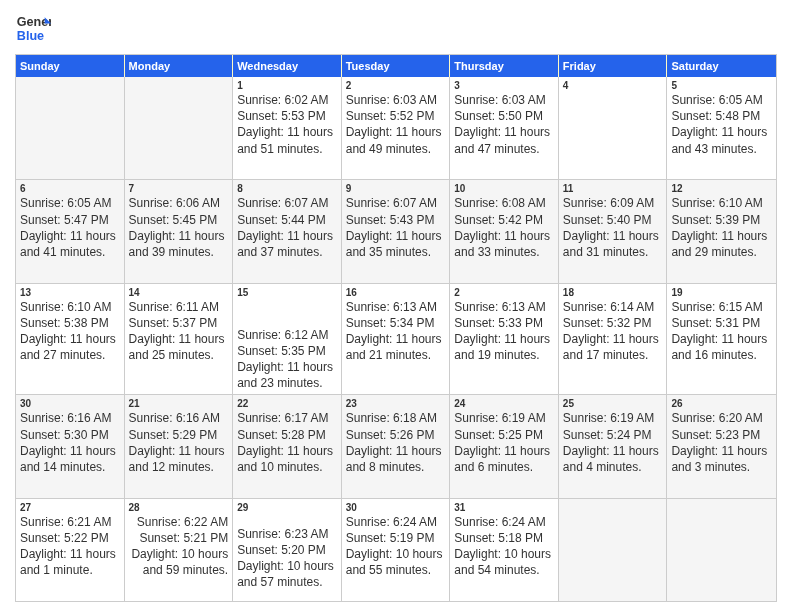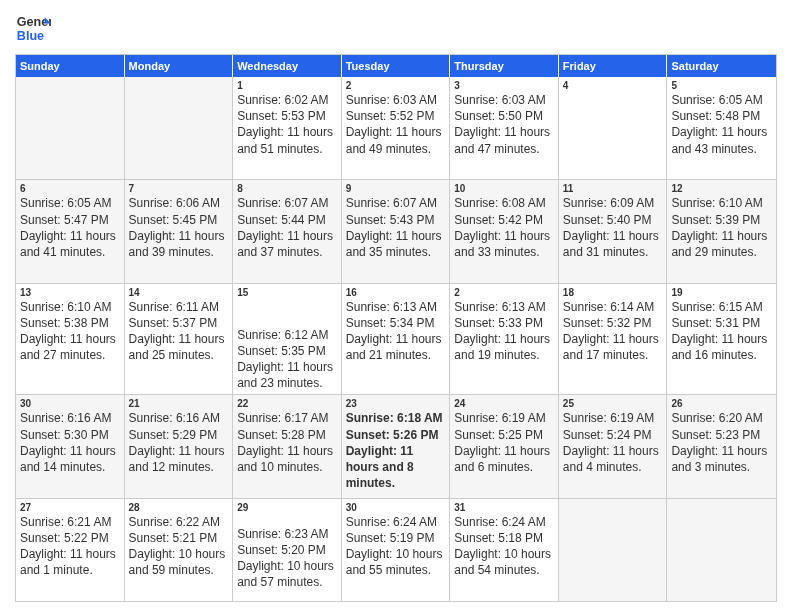--- a/index.html
+++ b/index.html
@@ -267,21 +267,21 @@
 Daylight: 11 hours and 12 minutes.</div>
           </div>
           <div class="cal-cell alt-bg">
             <div class="day-num">22</div>
             <div class="cell-text" style="white-space: pre-line;">Sunrise: 6:17 AM
 Sunset: 5:28 PM
 Daylight: 11 hours and 10 minutes.</div>
           </div>
           <div class="cal-cell alt-bg">
             <div class="day-num">23</div>
-            <div class="cell-text" style="white-space: pre-line; font-weight: bold;">Sunrise: 6:18 AM
+            <div class="cell-text" style="white-space: pre-line;">Sunrise: 6:18 AM
 Sunset: 5:26 PM
 Daylight: 11 hours and 8 minutes.</div>
           </div>
           <div class="cal-cell alt-bg">
             <div class="day-num">24</div>
             <div class="cell-text" style="white-space: pre-line;">Sunrise: 6:19 AM
 Sunset: 5:25 PM
 Daylight: 11 hours and 6 minutes.</div>
           </div>
           <div class="cal-cell alt-bg">
@@ -299,21 +299,21 @@
         </div>
         <div class="cal-row">
           <div class="cal-cell">
             <div class="day-num">27</div>
             <div class="cell-text" style="white-space: pre-line;">Sunrise: 6:21 AM
 Sunset: 5:22 PM
 Daylight: 11 hours and 1 minute.</div>
           </div>
           <div class="cal-cell">
             <div class="day-num">28</div>
-            <div class="cell-text" style="white-space: pre-line;">Sunrise: 6:22 AM
+            <div class="cell-text" style="white-space: pre-line; text-align: right;">Sunrise: 6:22 AM
 Sunset: 5:21 PM
 Daylight: 10 hours and 59 minutes.</div>
           </div>
           <div class="cal-cell">
             <div class="day-num">29</div>
             <div class="cell-text" style="white-space: pre-line; margin-top: 12px;">Sunrise: 6:23 AM
 Sunset: 5:20 PM
 Daylight: 10 hours and 57 minutes.</div>
           </div>
           <div class="cal-cell">

